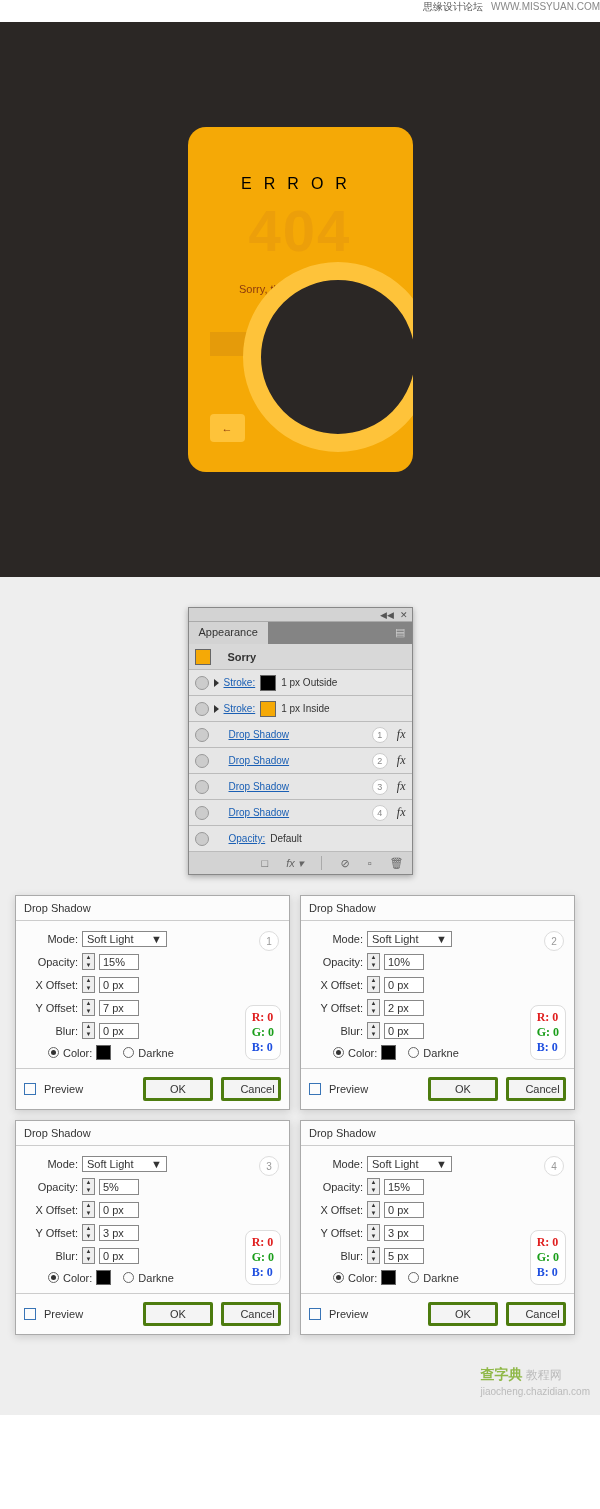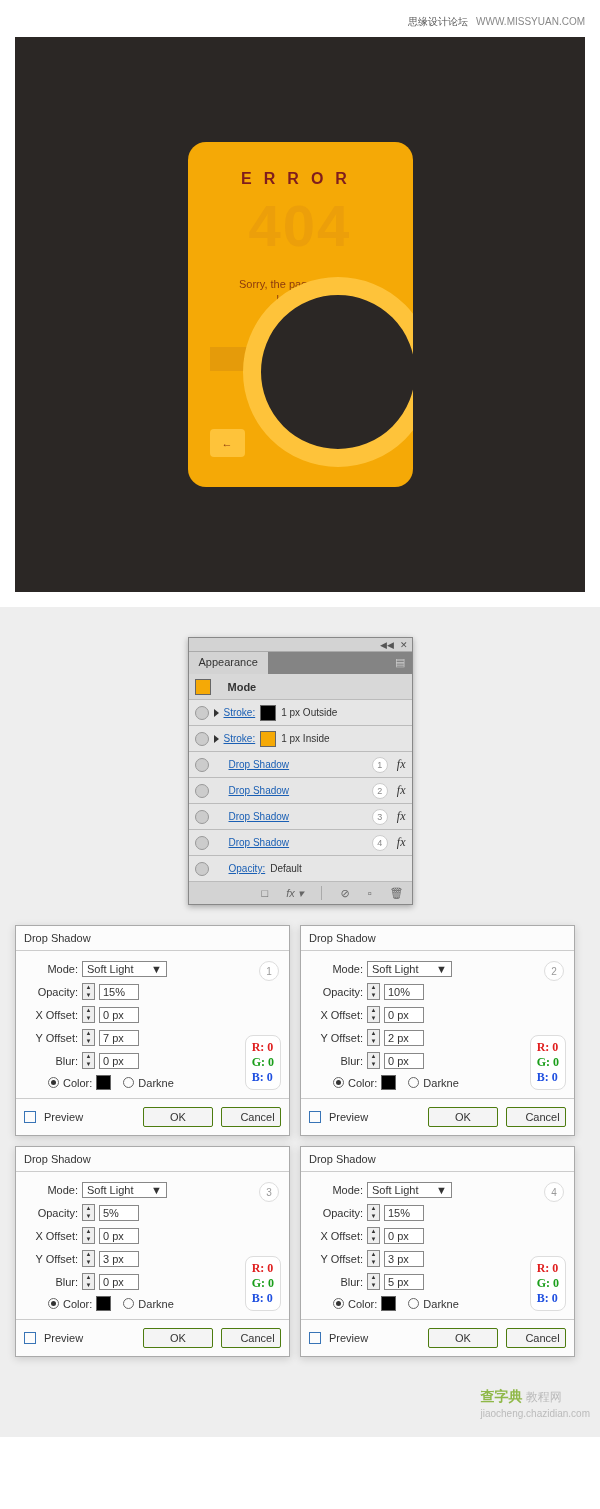--- a/index.html
+++ b/index.html
@@ -1,22 +1,22 @@
 <!DOCTYPE html>
 <html><head>
 <meta charset="utf-8">
 <style>
 * { box-sizing: border-box; margin: 0; padding: 0; }
 body { font-family: Tahoma, Arial, sans-serif; font-size: 11px; color: #333; background: #fff; width: 600px; }
-.top-section { background: #fff; padding: 15px; position: relative; }
+.top-section { background: #fff; position: relative; }
 .top-header { text-align: right; font-size: 10px; color: #888; padding-bottom: 8px; }
 .top-header span:first-child { color: #555; margin-right: 8px; }
 .artwork { background: #2b2725; height: 555px; display: flex; align-items: center; justify-content: center; }
 .error-card { width: 225px; height: 345px; background: #f5a906; border-radius: 18px; padding: 28px 22px; position: relative; overflow: hidden; }
-.error-title { color: #7f1d1d; letter-spacing: 12px; font-size: 16px; text-align: center; font-weight: 700; }
+.error-title { color: #000000; letter-spacing: 12px; font-size: 16px; text-align: center; font-weight: 400; margin-top: 20px; }
 .error-404 { color: #ec9f0a; font-size: 58px; font-weight: 900; text-align: center; letter-spacing: 2px; margin-top: 4px; }
 .error-sub { color: #8b3a0e; font-size: 11px; text-align: center; margin-top: 18px; line-height: 1.4; }
 .error-try { color: #8b3a0e; font-size: 11px; text-align: center; margin-top: 12px; }
 .magnifier { position: absolute; bottom: 20px; right: -20px; width: 190px; height: 190px; border-radius: 50%; border: 18px solid #fec33a; background: #2b2725; }
 .back-btn { position: absolute; bottom: 30px; left: 22px; width: 35px; height: 28px; background: #fec33a; border-radius: 4px; display: flex; align-items: center; justify-content: center; color: #8b3a0e; }
 .search-input { position: absolute; top: 205px; left: 22px; height: 24px; width: 55px; background: #e59b0a; }
 
 .bottom-section { background: #eee; padding-top: 30px; padding-bottom: 80px; position: relative; }
 .appearance-panel { width: 225px; margin: 0 auto 20px; background: #d3d3d3; border: 1px solid #888; box-shadow: 0 2px 6px rgba(0,0,0,0.3); }
 .panel-topbar { height: 14px; background: #d3d3d3; border-bottom: 1px solid #aaa; display: flex; justify-content: flex-end; gap: 6px; padding: 0 4px; align-items: center; font-size: 9px; color: #555; }
@@ -45,21 +45,21 @@
 .dropdown { border: 1px solid #888; background: #fff; padding: 1px 4px; font-size: 11px; display: flex; justify-content: space-between; width: 85px; }
 .stepper { width: 13px; height: 17px; border: 1px solid #888; background: #eee; display: flex; flex-direction: column; font-size: 6px; text-align: center; }
 .stepper span { flex: 1; }
 .input { border: 1px solid #888; padding: 1px 3px; font-size: 11px; width: 40px; background: #fff; }
 .color-row { display: flex; align-items: center; gap: 4px; margin-left: 20px; font-size: 11px; }
 .radio { width: 11px; height: 11px; border: 1px solid #666; border-radius: 50%; display: inline-block; }
 .radio.on::after { content: ''; display: block; width: 5px; height: 5px; background: #333; border-radius: 50%; margin: 2px; }
 .sw-small { width: 15px; height: 15px; border: 1px solid #666; background: #000; }
 .dialog-footer { display: flex; align-items: center; padding: 8px; gap: 8px; }
 .checkbox { width: 12px; height: 12px; border: 1px solid #3874b6; }
-.btn { border: 1px solid #4d7c0f; background: #f4f4f4; padding: 3px 0; font-size: 11px; text-align: center; border-radius: 2px; }
+.btn { border: 3px solid #4d7c0f; background: #f4f4f4; padding: 3px 0; font-size: 11px; text-align: center; border-radius: 2px; }
 .btn.ok { width: 70px; margin-left: auto; }
 .btn.cancel { width: 60px; padding-left: 13px; }
 .rgb-badge { position: absolute; right: 8px; bottom: 8px; background: #fff; border: 1px solid #ddd; border-radius: 8px; padding: 4px 6px; font-size: 12px; font-weight: bold; font-family: 'Comic Sans MS', cursive; line-height: 1.25; text-align: left; }
 .rgb-badge .r { color: #e02020; }
 .rgb-badge .g { color: #1a9e1a; }
 .rgb-badge .b { color: #2050e0; }
 .dlg-num { position: absolute; top: 10px; right: 10px; width: 20px; height: 20px; border-radius: 50%; background: #fff; border: 1px solid #ddd; display: flex; align-items: center; justify-content: center; font-size: 10px; color: #999; }
 .watermark { position: absolute; right: 10px; bottom: 17px; font-size: 12px; color: #bbb; }
 .watermark b { color: #8fb848; font-size: 14px; }
 .panel-footer .sep { width: 1px; height: 14px; background: #aaa; }
@@ -93,21 +93,21 @@
     <div class="panel-topbar">
       <span>◀◀</span>
       <span>✕</span>
     </div>
     <div class="panel-tabs">
       <div class="panel-tab">Appearance</div>
       <span style="margin-left:auto;padding:4px 6px;color:#ccc">▤</span>
     </div>
     <div class="panel-row header">
       <div class="swatch orange"></div>
-      <span style="font-weight:bold;margin-left:12px">Mode</span>
+      <span style="font-weight:bold;margin-left:12px">Sorry</span>
     </div>
     <div class="panel-row">
       <div class="eye"></div>
       <div class="tri"></div>
       <span class="link panel-text">Stroke:</span>
       <div class="swatch black"></div>
       <span class="panel-text">1 px  Outside</span>
     </div>
     <div class="panel-row">
       <div class="eye"></div>

